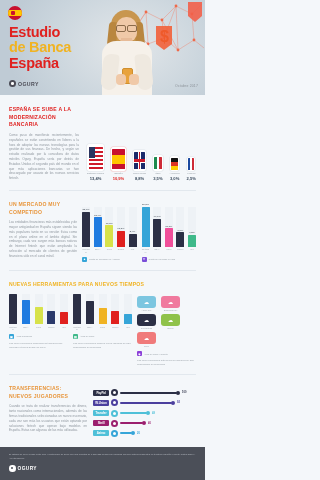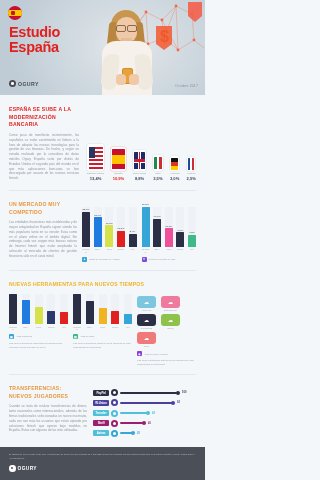--- a/index.html
+++ b/index.html
@@ -222,20 +222,21 @@
         <div class="p-hand-r"></div>
     </div>
 
     <div class="hero-flag">
       <div class="fy"></div>
         <div class="fc"></div>
     </div>
 
     <div class="hero-title">
       <div class="ht-1">Estudio</div>
+      <div class="ht-2">de Banca</div>
       <div class="ht-3">España</div>
     </div>
 
     <div class="hero-logo">
       <span class="mark">
           <i></i>
         </span>
       <span class="word">OGURY</span>
     </div>
     <div class="hero-date">Octubre 2017</div>

